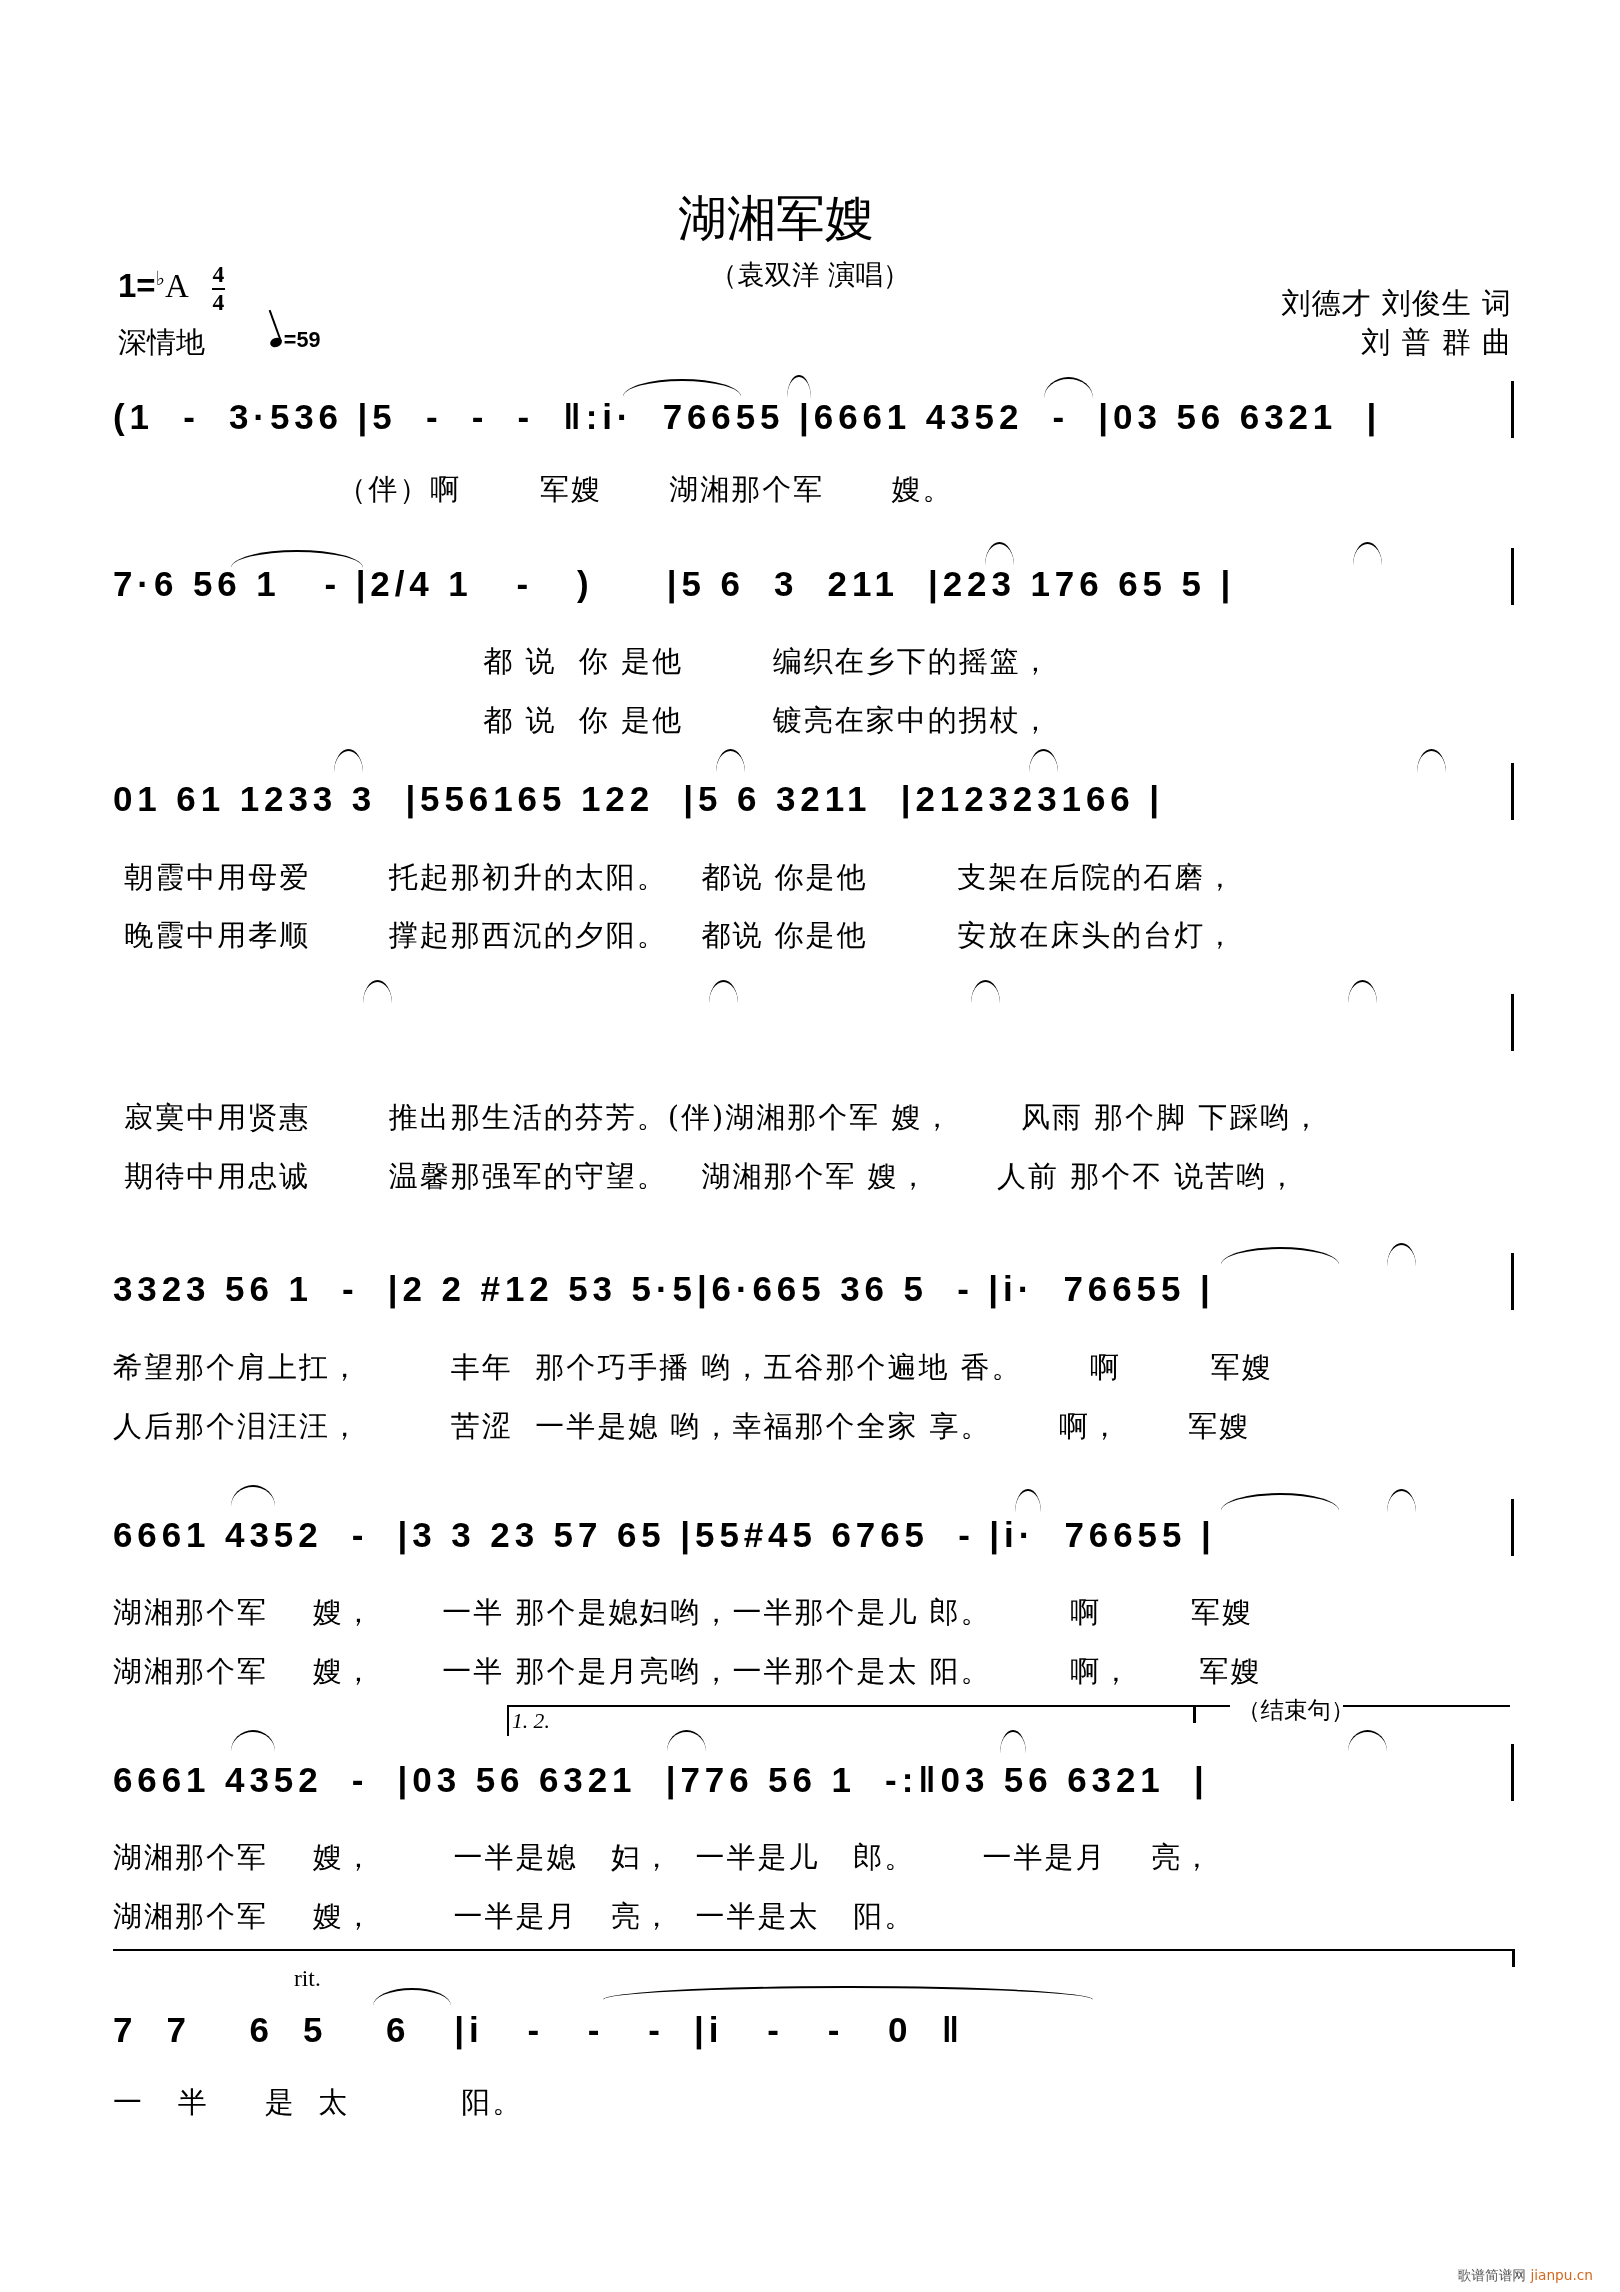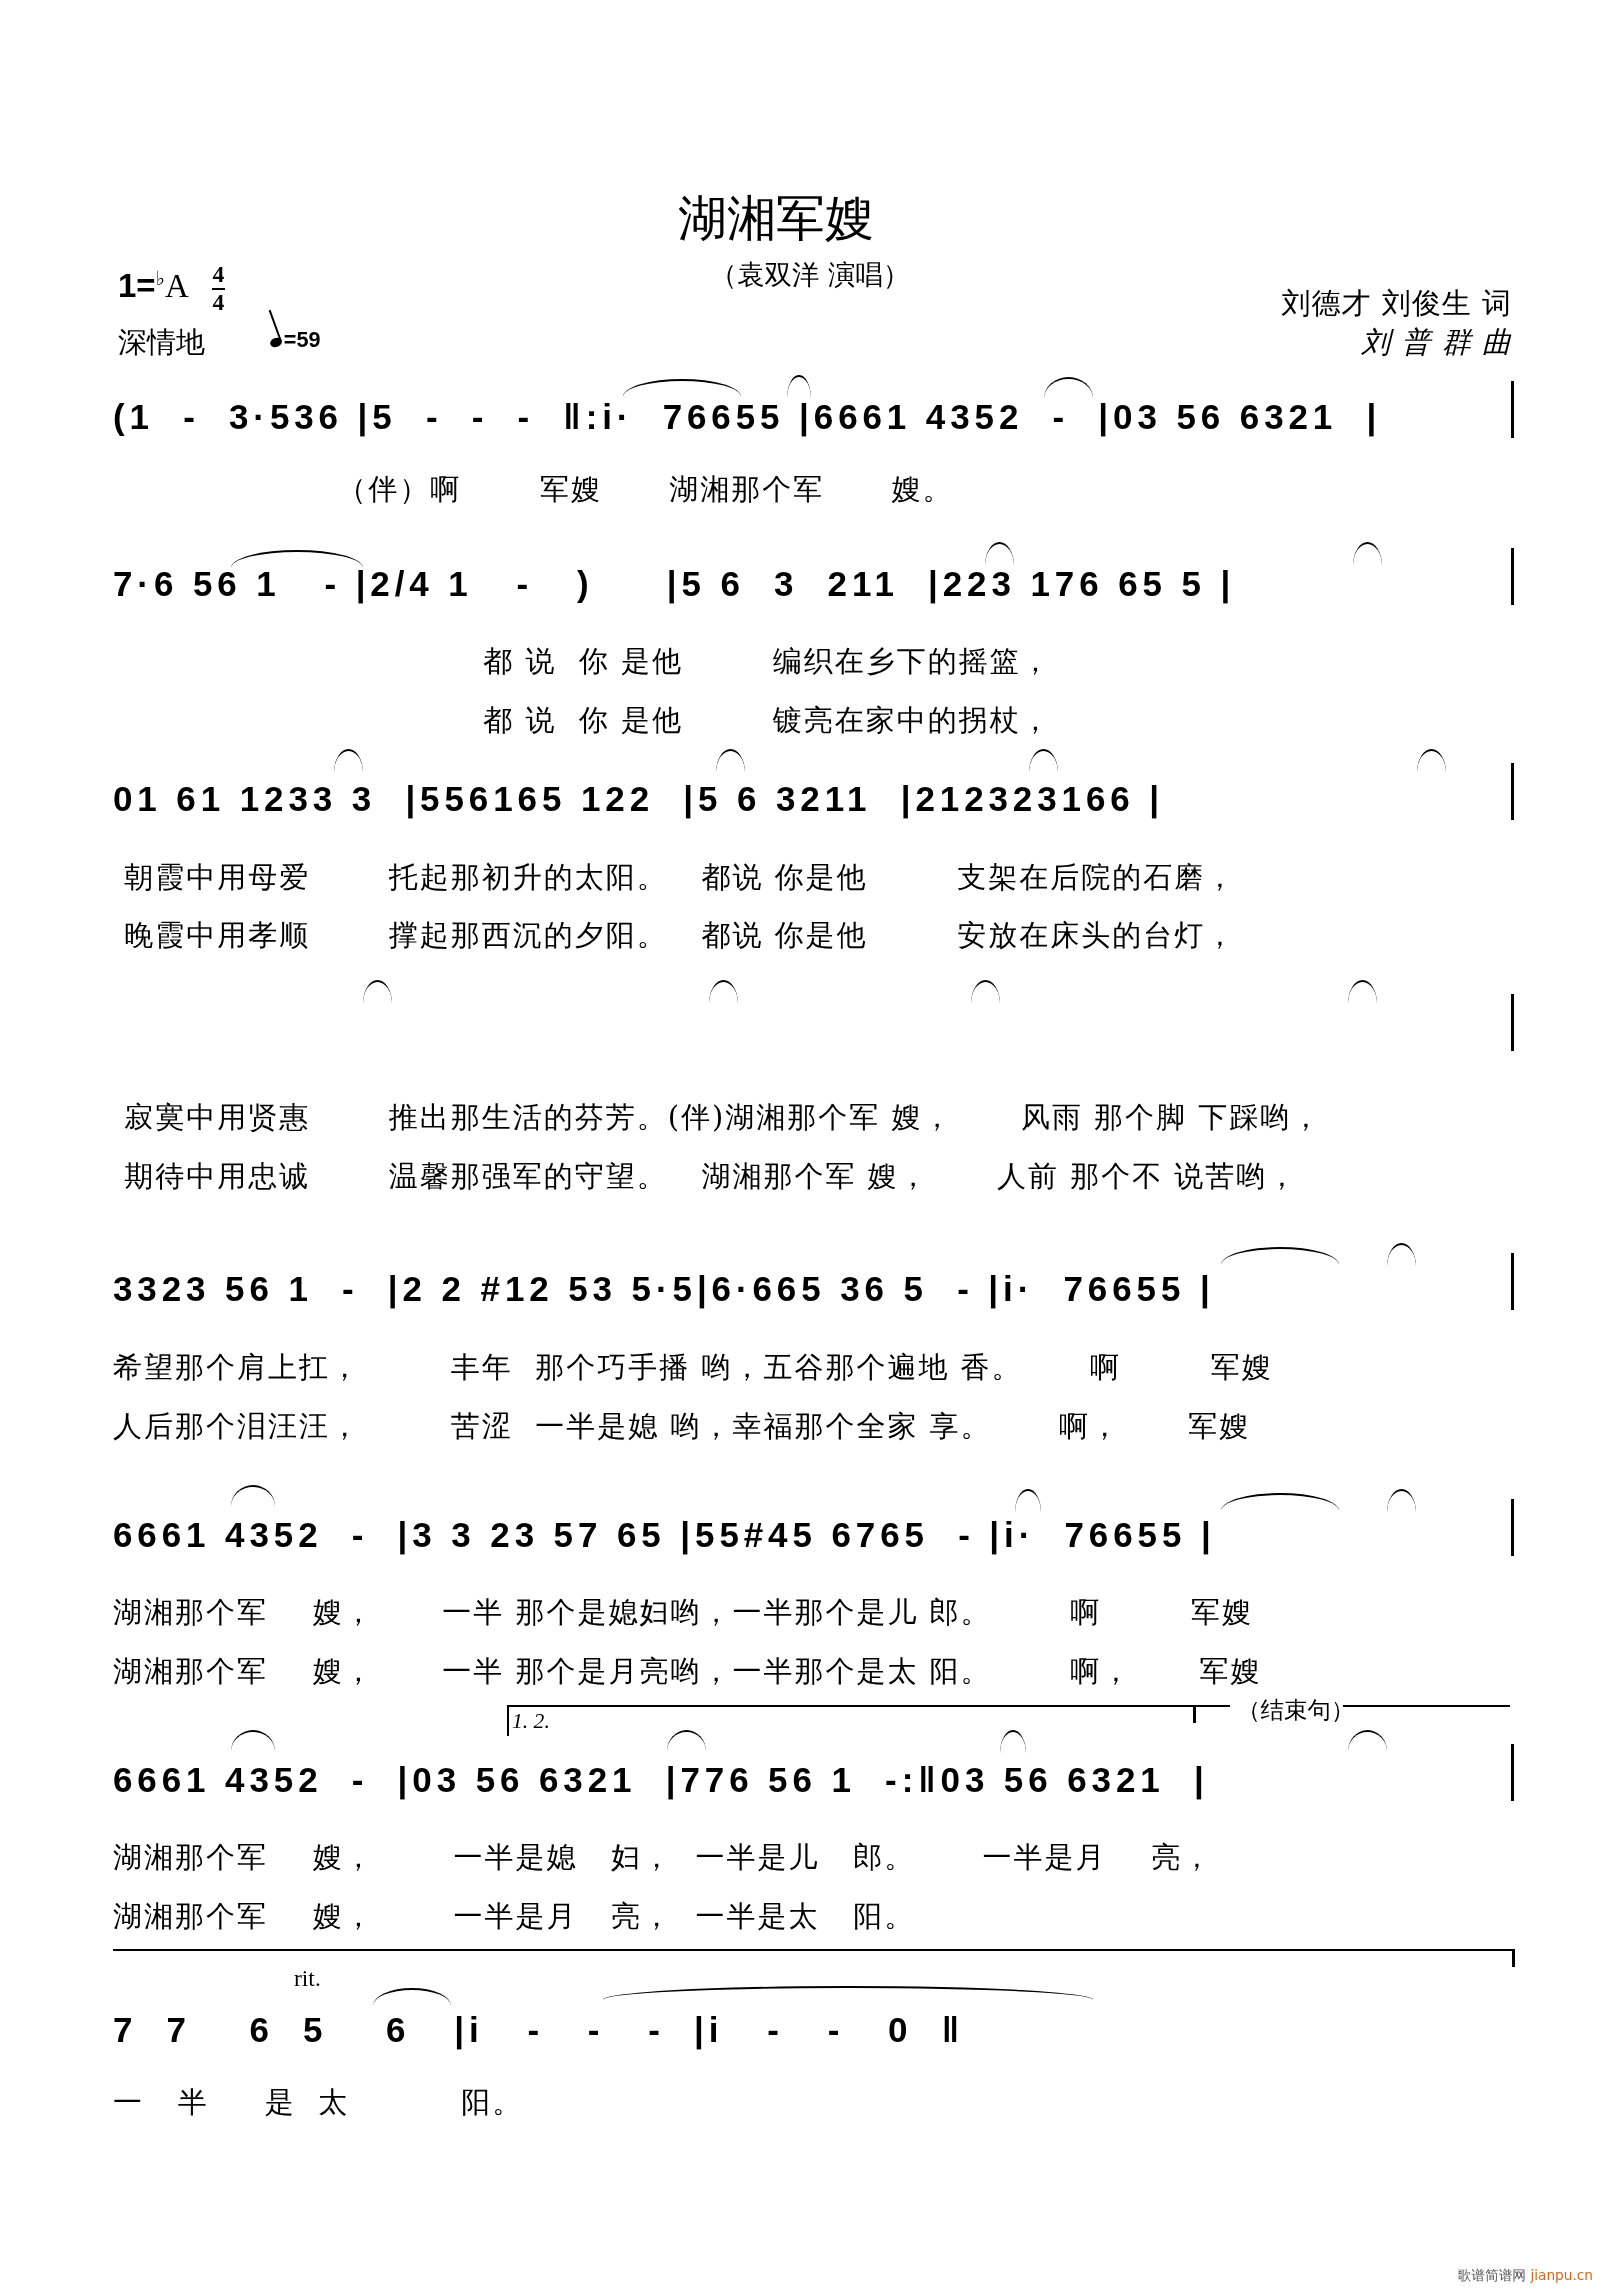--- a/index.html
+++ b/index.html
@@ -42,21 +42,21 @@
     <span>4</span>
     <span class="bar"></span>
     <span>4</span>
   </span>
 </div>
 <div class="abs meta tempo-word">深情地</div>
 <div class="abs tempo">
   <span class="note-icon"></span><span>=59</span>
 </div>
 <div class="abs credit" style="top:284px;">刘德才 刘俊生  词</div>
-<div class="abs credit" style="top:323px;font-style:italic;">刘  普  群  曲</div>
+<div class="abs credit" style="top:323px;">刘  普  群  曲</div>
 
 <div class="staff" style="top:387px;">
   <div class="notes">(1  -  3·536 |5  -  -  -  ‖:i·  76655 |6661 4352  -  |03 56 6321  |</div>
   <div class="slur" style="left:510px; top:-7.8px; width:118px;"></div>
   <div class="slur" style="left:674px; top:-11.8px; width:23.5px; height:21.6px;"></div>
   <div class="slur" style="left:931px; top:-9.8px; width:49px; height:19.6px;"></div>
   <div class="barline" style="left:1398px;"></div>
 </div>
 <div class="lyric" style="top:470px;">                    （伴）啊       军嫂      湖湘那个军      嫂。</div>
 

